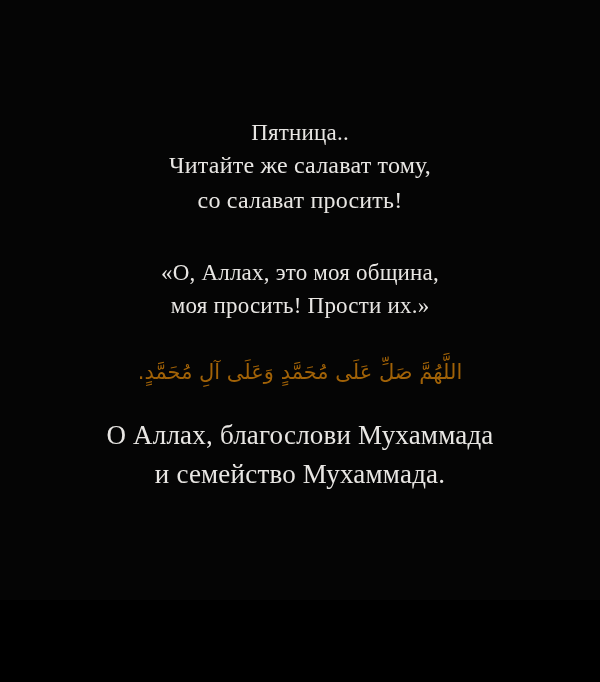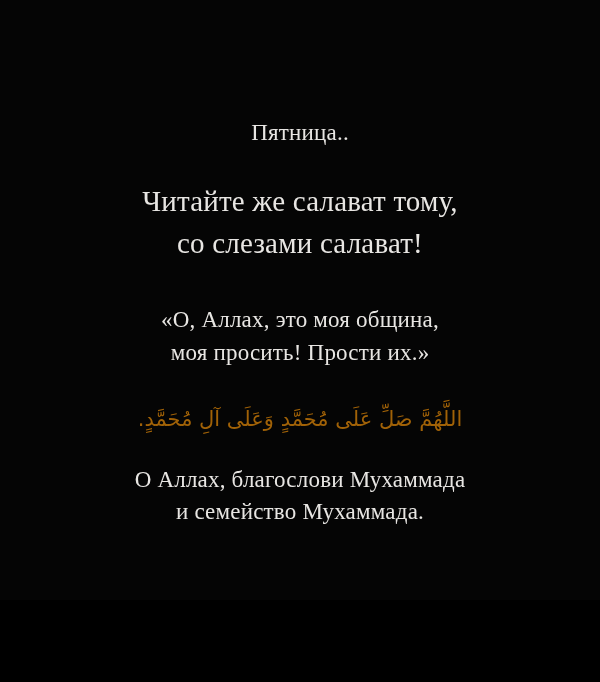--- a/index.html
+++ b/index.html
@@ -32,56 +32,55 @@
   }
   .line {
     display: block;
     white-space: pre;
   }
   #title-block {
     margin-top: 118px;
     font-size: 23px;
   }
   #call-block {
-    margin-top: 33px;
-    font-size: 29px;
+    font-size: 24px;
     line-height: 1.43;
   }
   #quote-block {
     margin-top: 40px;
     font-size: 23px;
     line-height: 1.43;
     text-align: center;
   }
   #arabic-block {
     margin-top: 34px;
     font-size: 21px;
     direction: rtl;
     line-height: 1.5;
     color: #a16207;
     font-family: "DejaVu Sans", sans-serif;
   }
   #translation-block {
     margin-top: 28px;
-    font-size: 23px;
+    font-size: 27px;
     line-height: 1.43;
   }
 </style>
 </head>
 <body>
 
 <div class="canvas">
 
   <div class="block" id="title-block">
     <span class="line">Пятница..</span>
   </div>
 
   <div class="block" id="call-block">
     <span class="line">Читайте же салават тому,</span>
-    <span class="line">со слезами салават!</span>
+    <span class="line">со салават просить!</span>
   </div>
 
   <div class="block" id="quote-block">
     <span class="line">«О, Аллах, это моя община,</span>
     <span class="line">моя просить! Прости их.»</span>
   </div>
 
   <div class="block" id="arabic-block">
     <span class="line">اللَّهُمَّ صَلِّ عَلَى مُحَمَّدٍ وَعَلَى آلِ مُحَمَّدٍ.</span>
   </div>

